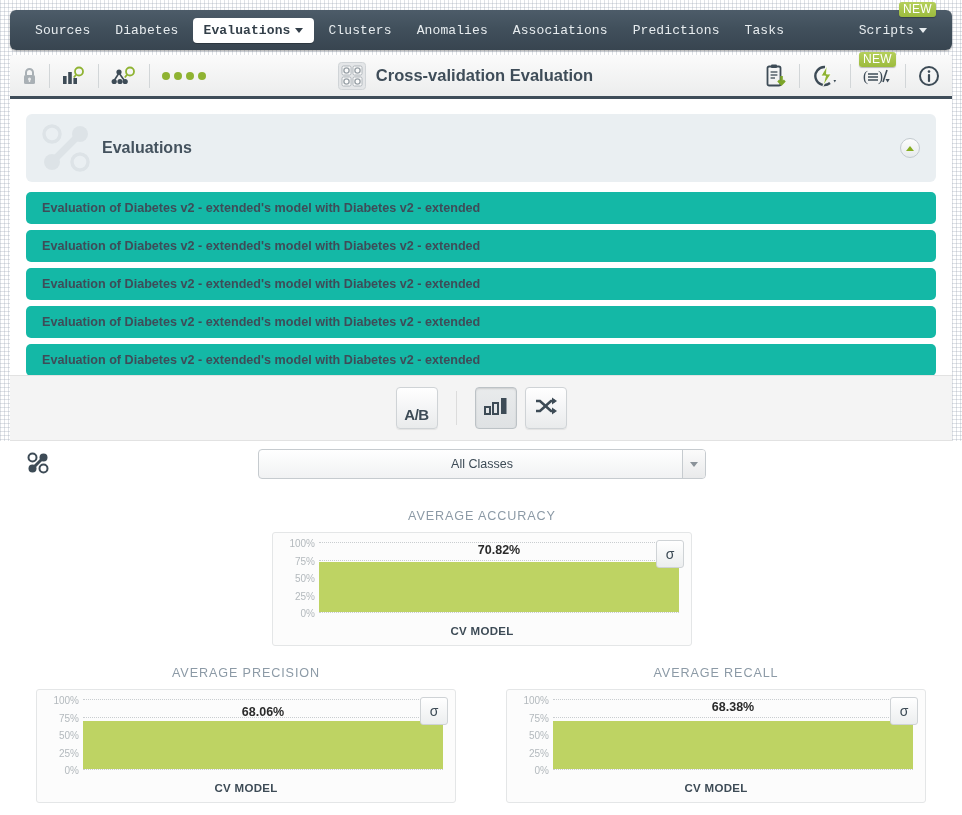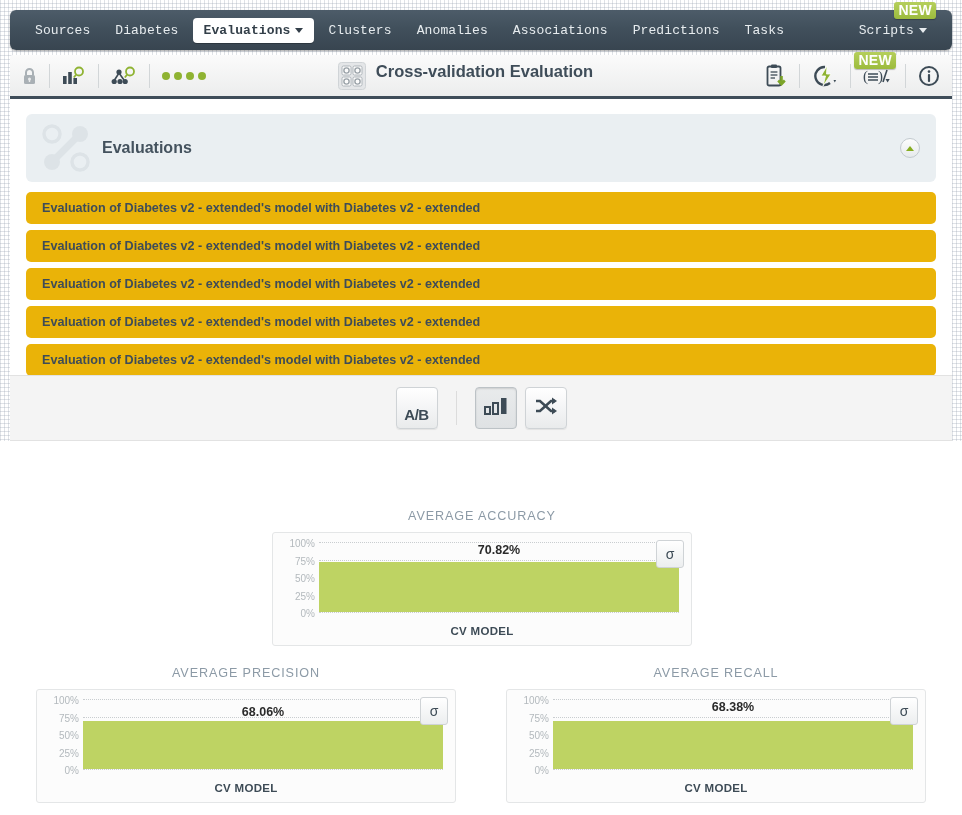--- a/index.html
+++ b/index.html
@@ -62,22 +62,22 @@
     border-top: 5px solid currentColor;
     margin-left: 5px;
     vertical-align: middle;
   }
   .nav-right { position: relative; display: flex; align-items: center; }
   .badge-new {
     position: absolute;
     background: #a7c44a;
     background: linear-gradient(180deg,#b5cf5c,#9cbb3d);
     color: #fff;
-    font-size: 14px;
-    font-weight: bold;
+    font-size: 12px;
+    font-weight: normal;
     letter-spacing: .3px;
     padding: 1px 4px 2px;
     border-radius: 3px;
     line-height: 1;
     box-shadow: 0 1px 1px rgba(0,0,0,.25);
   }
   .badge-nav { top: -16px; right: 2px; }
 
   
   .subbar {
@@ -105,20 +105,21 @@
     display: inline-flex;
     align-items: center;
     justify-content: center;
     cursor: pointer;
   }
   .dots { display: flex; gap: 4px; align-items: center; }
   .dot { width: 8px; height: 8px; border-radius: 50%; background: #8fb332; }
   .sb-title-wrap {
     flex: 1 1 auto;
     display: flex;
+    align-items: center;
     justify-content: center;
     gap: 10px;
     margin-left: -40px;
   }
   .sb-title {
     font-size: 16.5px;
     font-weight: bold;
     color: #3f4d59;
     white-space: nowrap;
   }
@@ -172,21 +173,21 @@
   }
   .collapse-tri {
     width:0;height:0;
     border-left: 4px solid transparent;
     border-right: 4px solid transparent;
     border-bottom: 5px solid #86ad21;
   }
   .eval-list { margin-top: 10px; }
   .eval-row {
     height: 32px;
-    background: #eab308;
+    background: #14b8a6;
     border-radius: 5px;
     margin-bottom: 6px;
     display: flex;
     align-items: center;
     padding: 0 16px;
     font-size: 12.6px;
     font-weight: bold;
     color: #3e4c58;
     cursor: pointer;
   }
@@ -522,20 +523,37 @@
         <path d="M2 15 H6 L17 5 H21" fill="none" stroke="#3d4b56" stroke-width="2.6"></path>
         <path d="M18 1.5 L23 5 L18 8.5 Z" fill="#3d4b56"></path>
         <path d="M18 11.5 L23 15 L18 18.5 Z" fill="#3d4b56"></path>
       </svg>
     </span>
   </div>
 </div>
 
 <div class="charts">
 
+  <div class="class-row">
+    <span class="class-icon">
+      <svg width="24" height="24" viewBox="0 0 24 24">
+        <line x1="4" y1="20" x2="20" y2="4" stroke="#3d4b56" stroke-width="3"></line>
+        <circle cx="6.5" cy="6.5" r="4" fill="none" stroke="#3d4b56" stroke-width="2"></circle>
+        <circle cx="17.5" cy="17.5" r="4" fill="none" stroke="#3d4b56" stroke-width="2"></circle>
+        <circle cx="17.5" cy="6.5" r="4" fill="#3d4b56"></circle>
+        <circle cx="6.5" cy="17.5" r="4" fill="#3d4b56"></circle>
+      </svg>
+    </span>
+    <div class="select">
+      <span>All Classes</span>
+      <span class="select-arrow">
+          <i></i>
+        </span>
+    </div>
+  </div>
 
   <div style="position:absolute; left:272px; top:68px; width:420px;">
     <div class="chart-title">AVERAGE ACCURACY</div>
     <div class="chart-box" style="height:114px; margin-top:9px;">
       <div class="sigma-btn">σ</div>
       <div class="plot" style="height:70px; margin-left:46px; margin-right:12px;">
         <div class="gridline" style="top:0px;">
             <span class="ylab">100%</span>
           </div>
         <div class="gridline" style="top:17.5px;">

